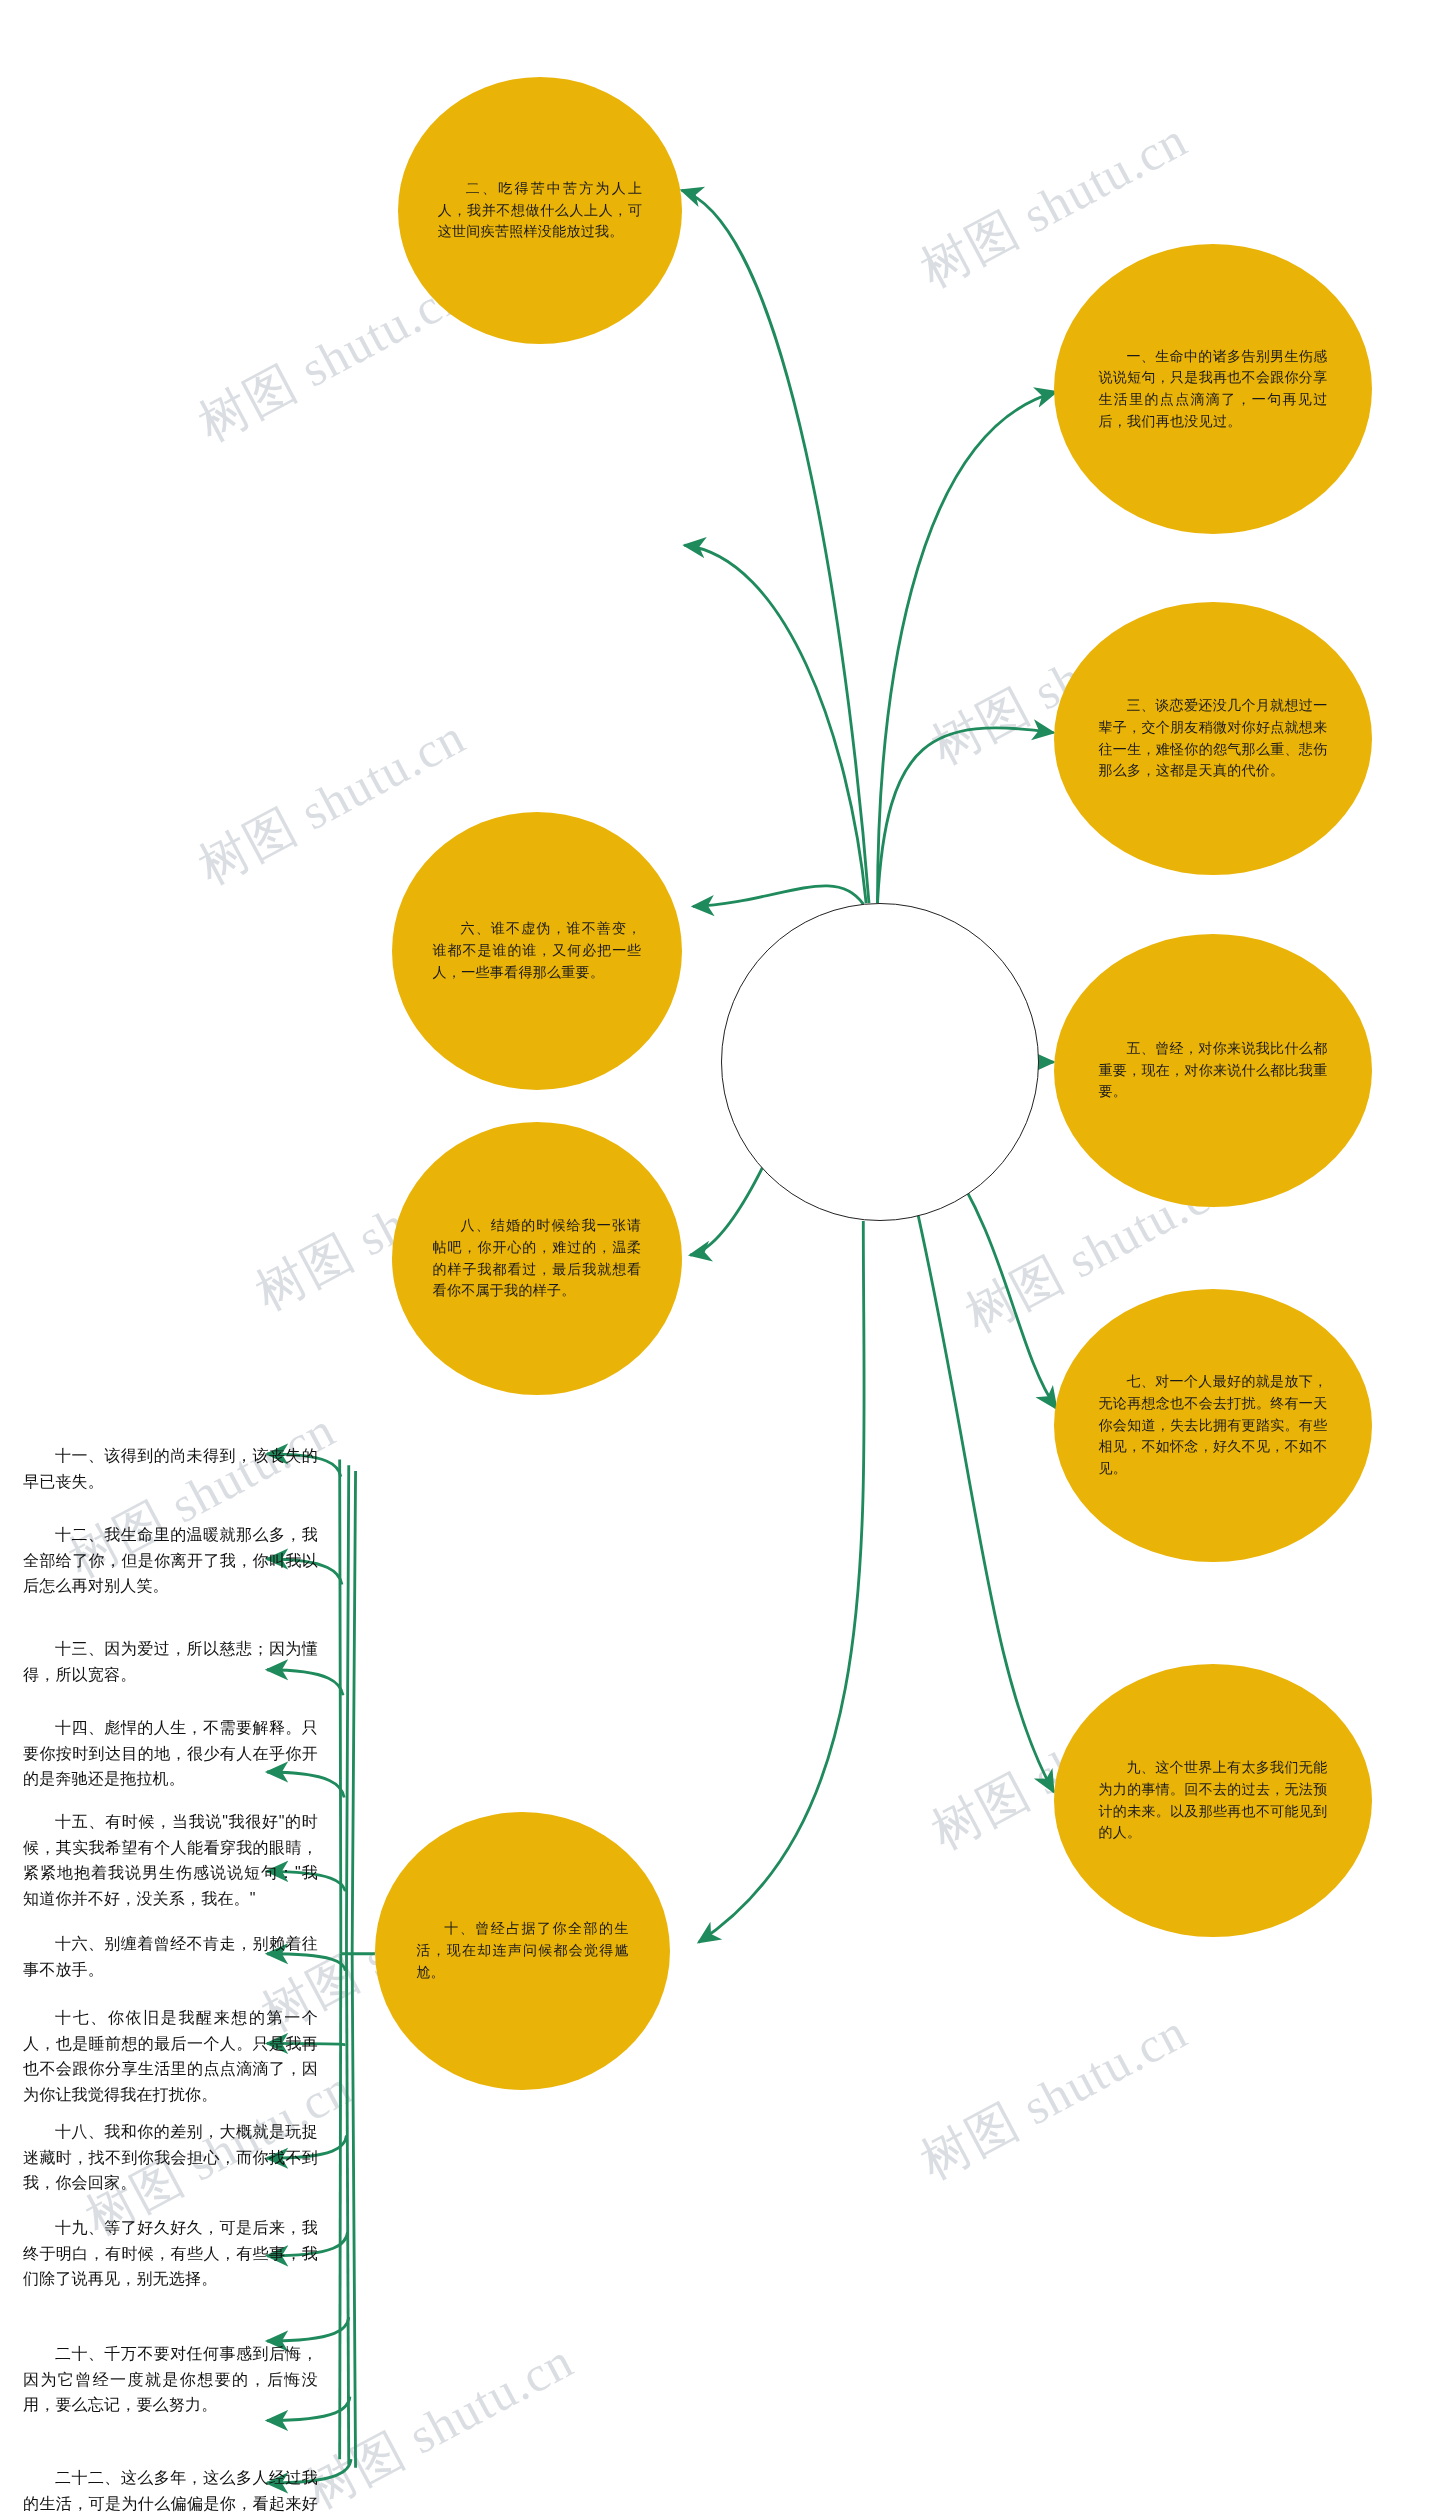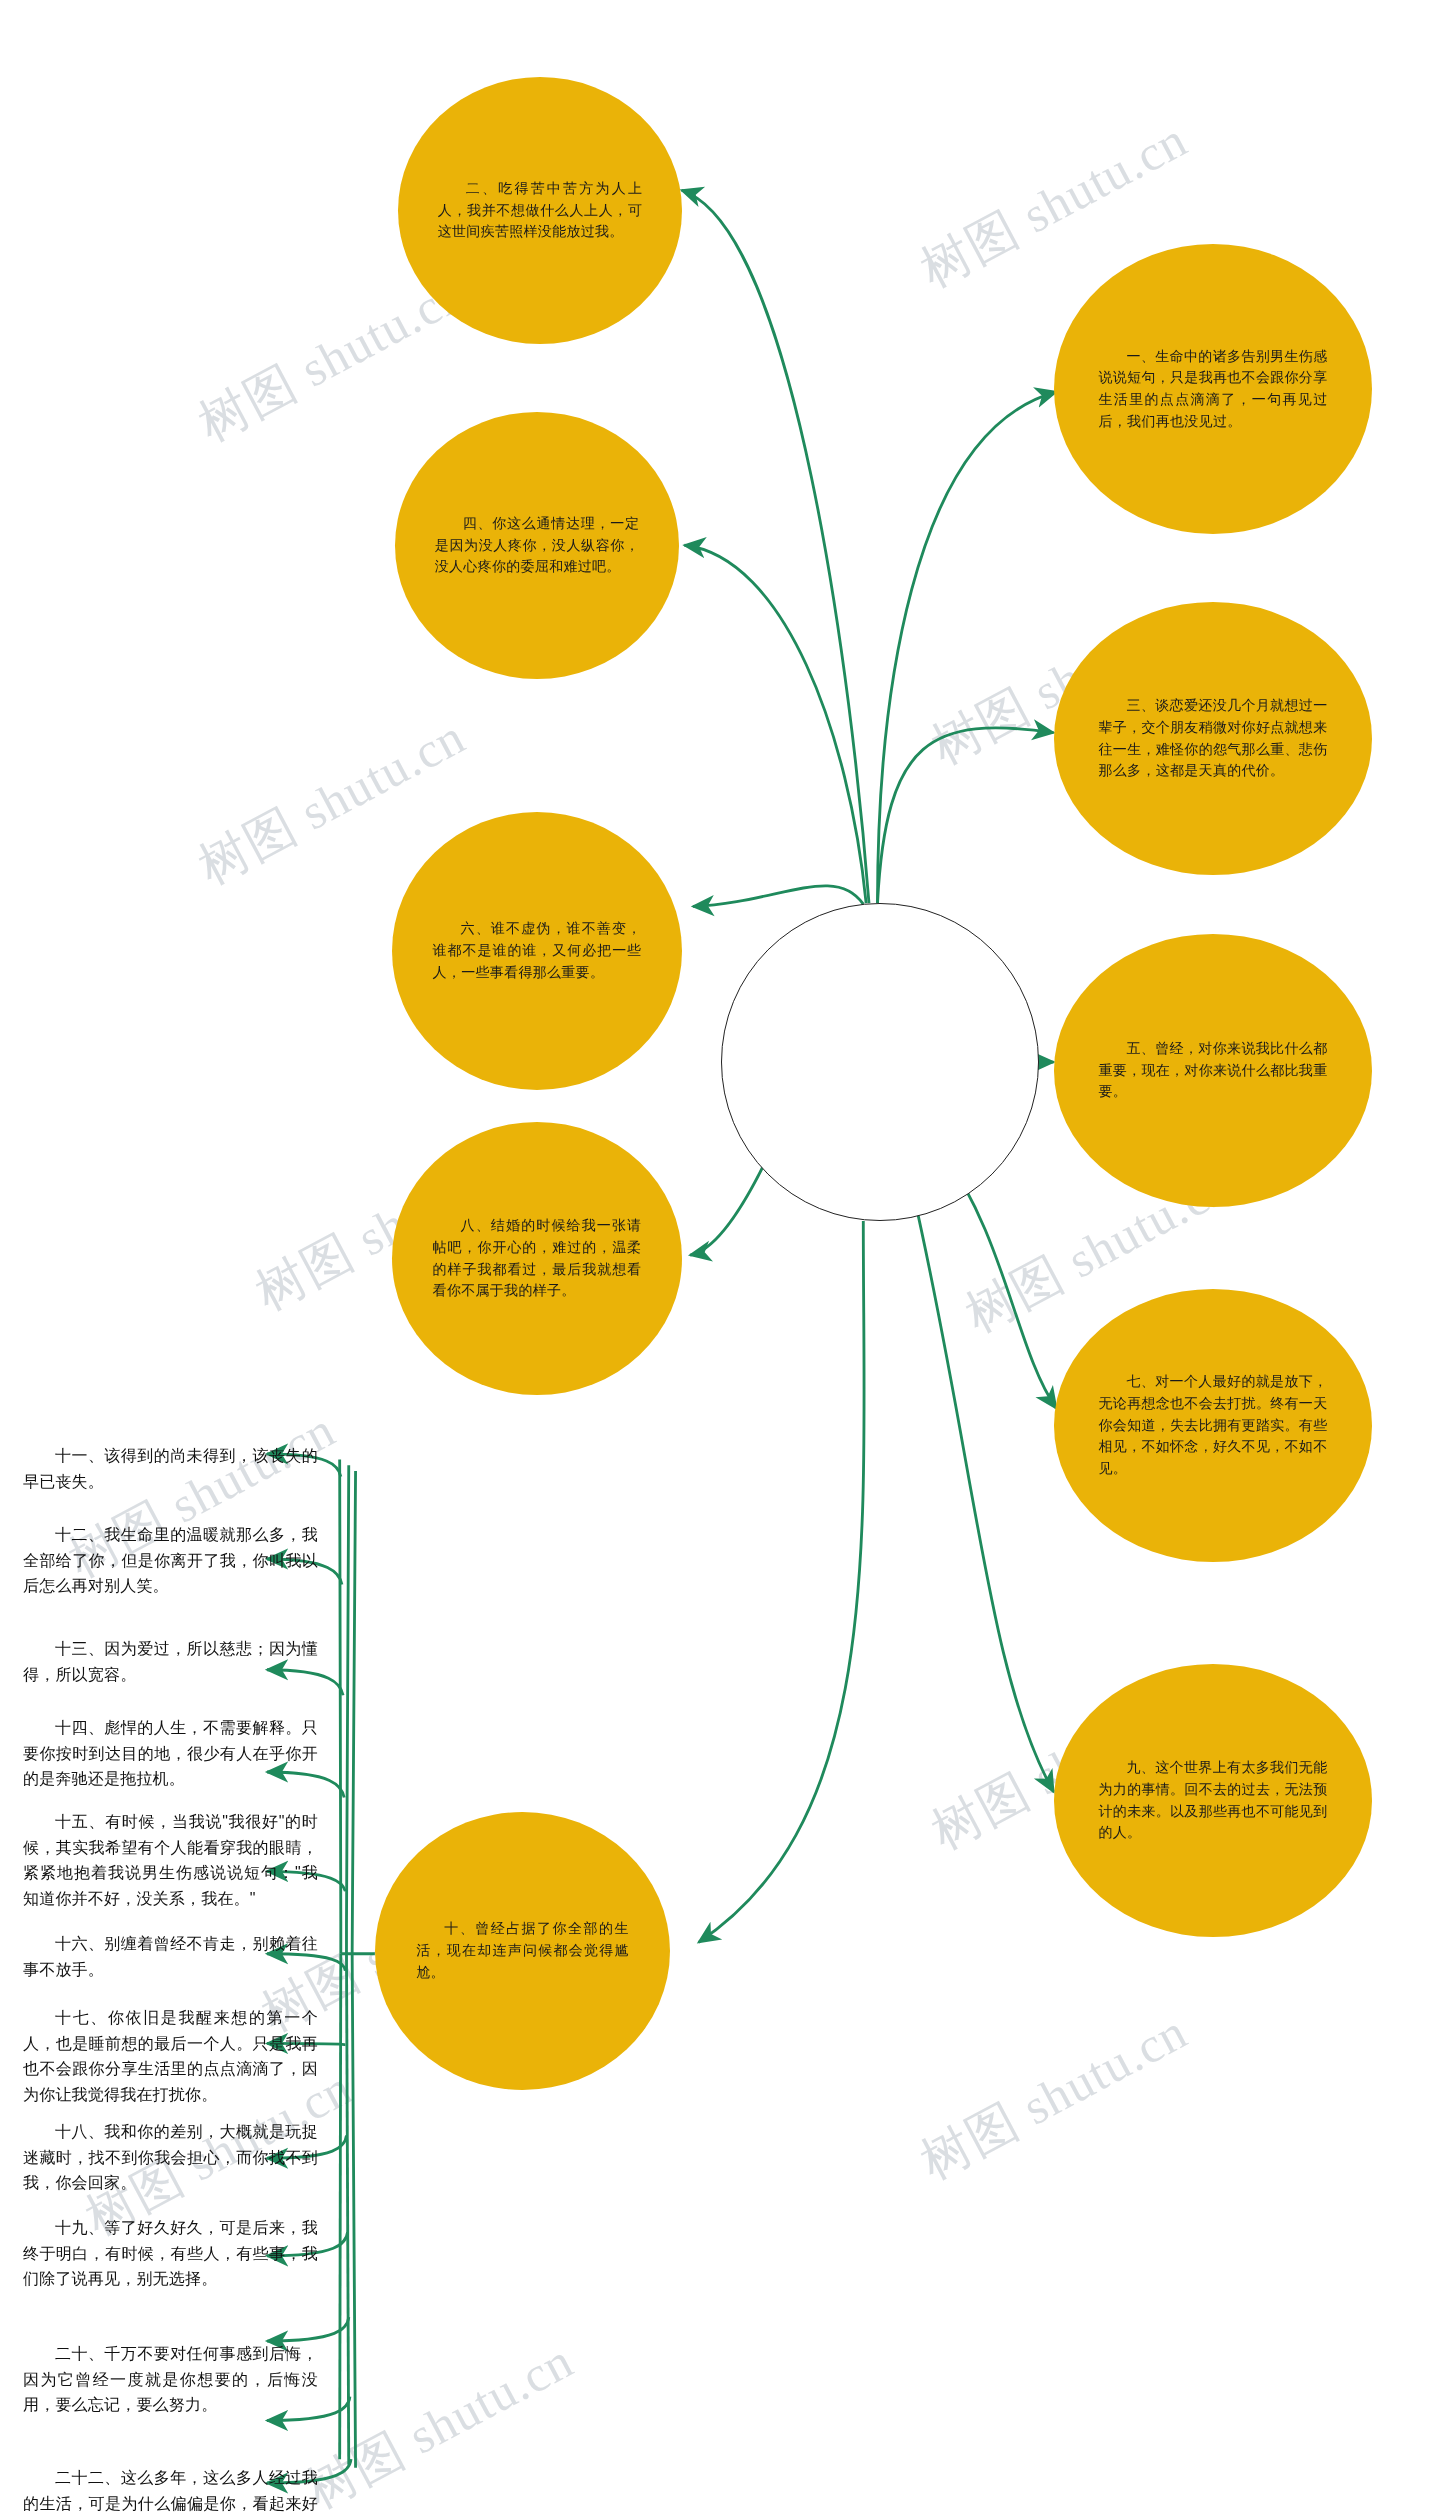--- a/index.html
+++ b/index.html
@@ -162,23 +162,20 @@
   </div>
 
   <div class="node" style="left:398px;top:77px;width:284px;height:267px;">
     <div class="txt">二、吃得苦中苦方为人上人，我并不想做什么人上人，可这世间疾苦照样没能放过我。</div>
   </div>
 
   <div class="node" style="left:1054px;top:602px;width:318px;height:273px;">
     <div class="txt">三、谈恋爱还没几个月就想过一辈子，交个朋友稍微对你好点就想来往一生，难怪你的怨气那么重、悲伤那么多，这都是天真的代价。</div>
   </div>
 
-  <div class="node" style="left:395px;top:412px;width:284px;height:267px;">
-    <div class="txt">四、你这么通情达理，一定是因为没人疼你，没人纵容你，没人心疼你的委屈和难过吧。</div>
-  </div>
 
   <div class="node" style="left:1054px;top:934px;width:318px;height:273px;justify-content:center;">
     <div class="txt">五、曾经，对你来说我比什么都重要，现在，对你来说什么都比我重要。</div>
   </div>
 
   <div class="node" style="left:392px;top:812px;width:290px;height:278px;">
     <div class="txt">六、谁不虚伪，谁不善变，谁都不是谁的谁，又何必把一些人，一些事看得那么重要。</div>
   </div>
 
   <div class="node" style="left:1054px;top:1289px;width:318px;height:273px;">

